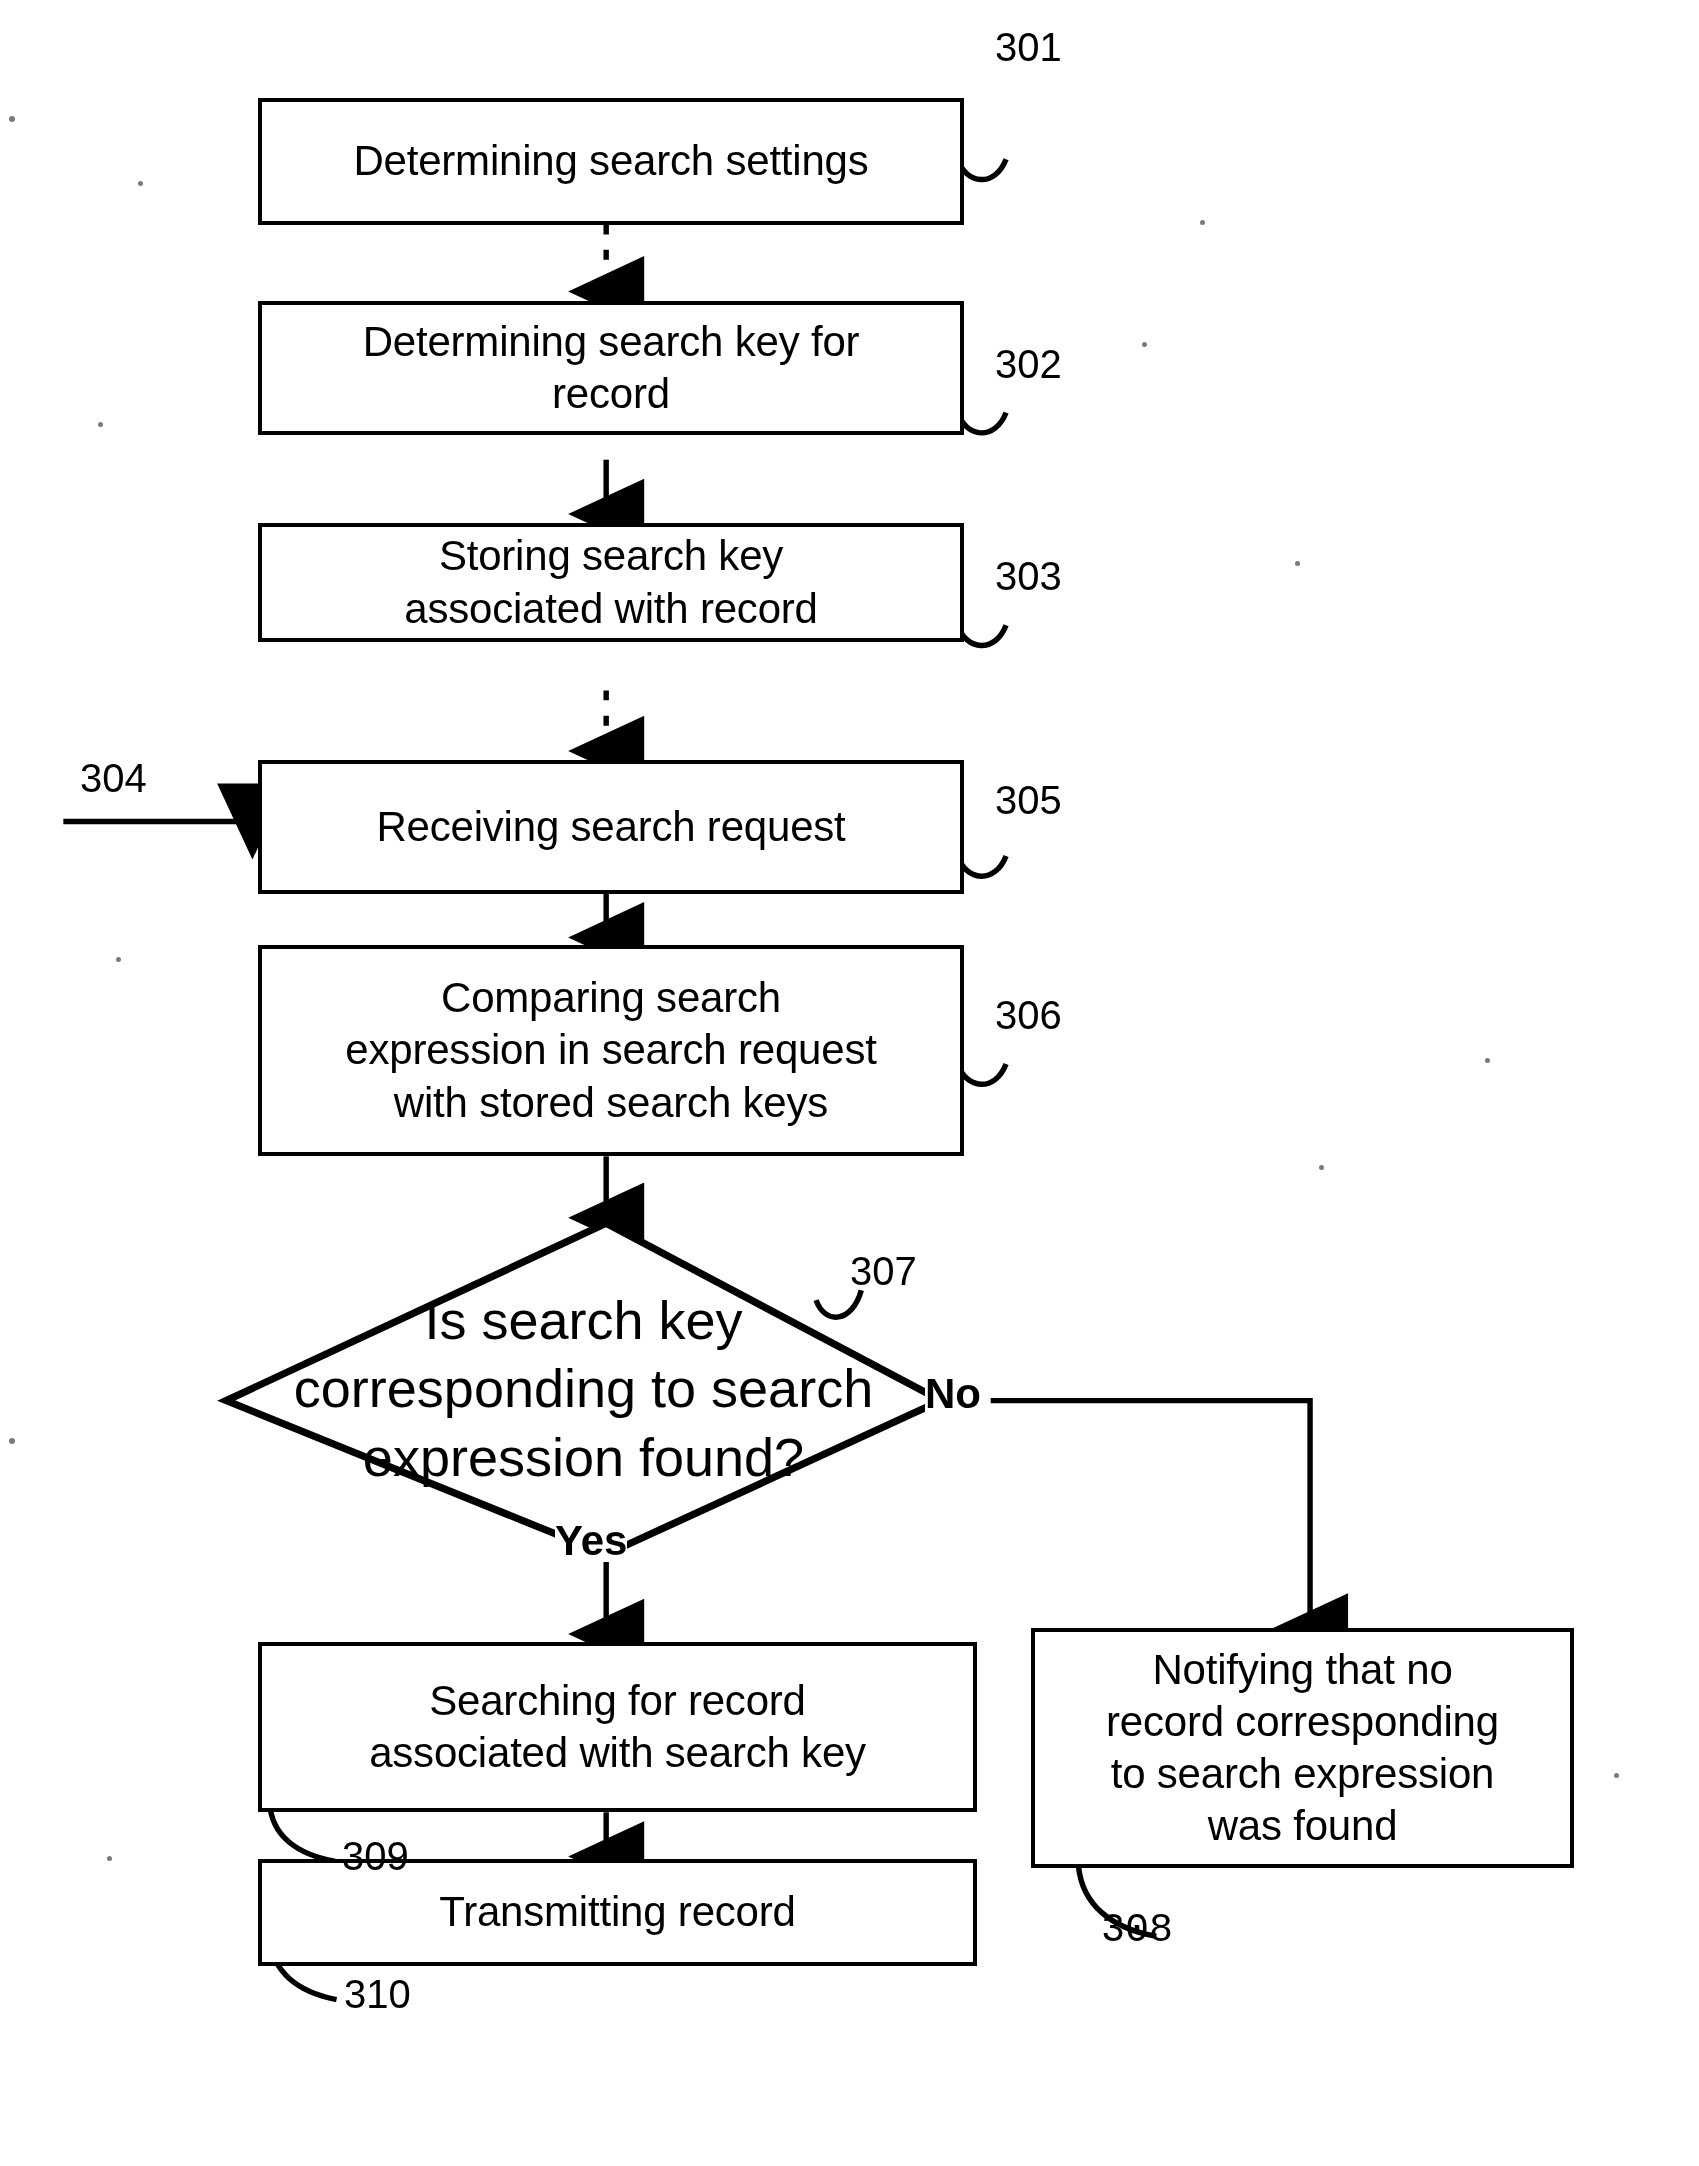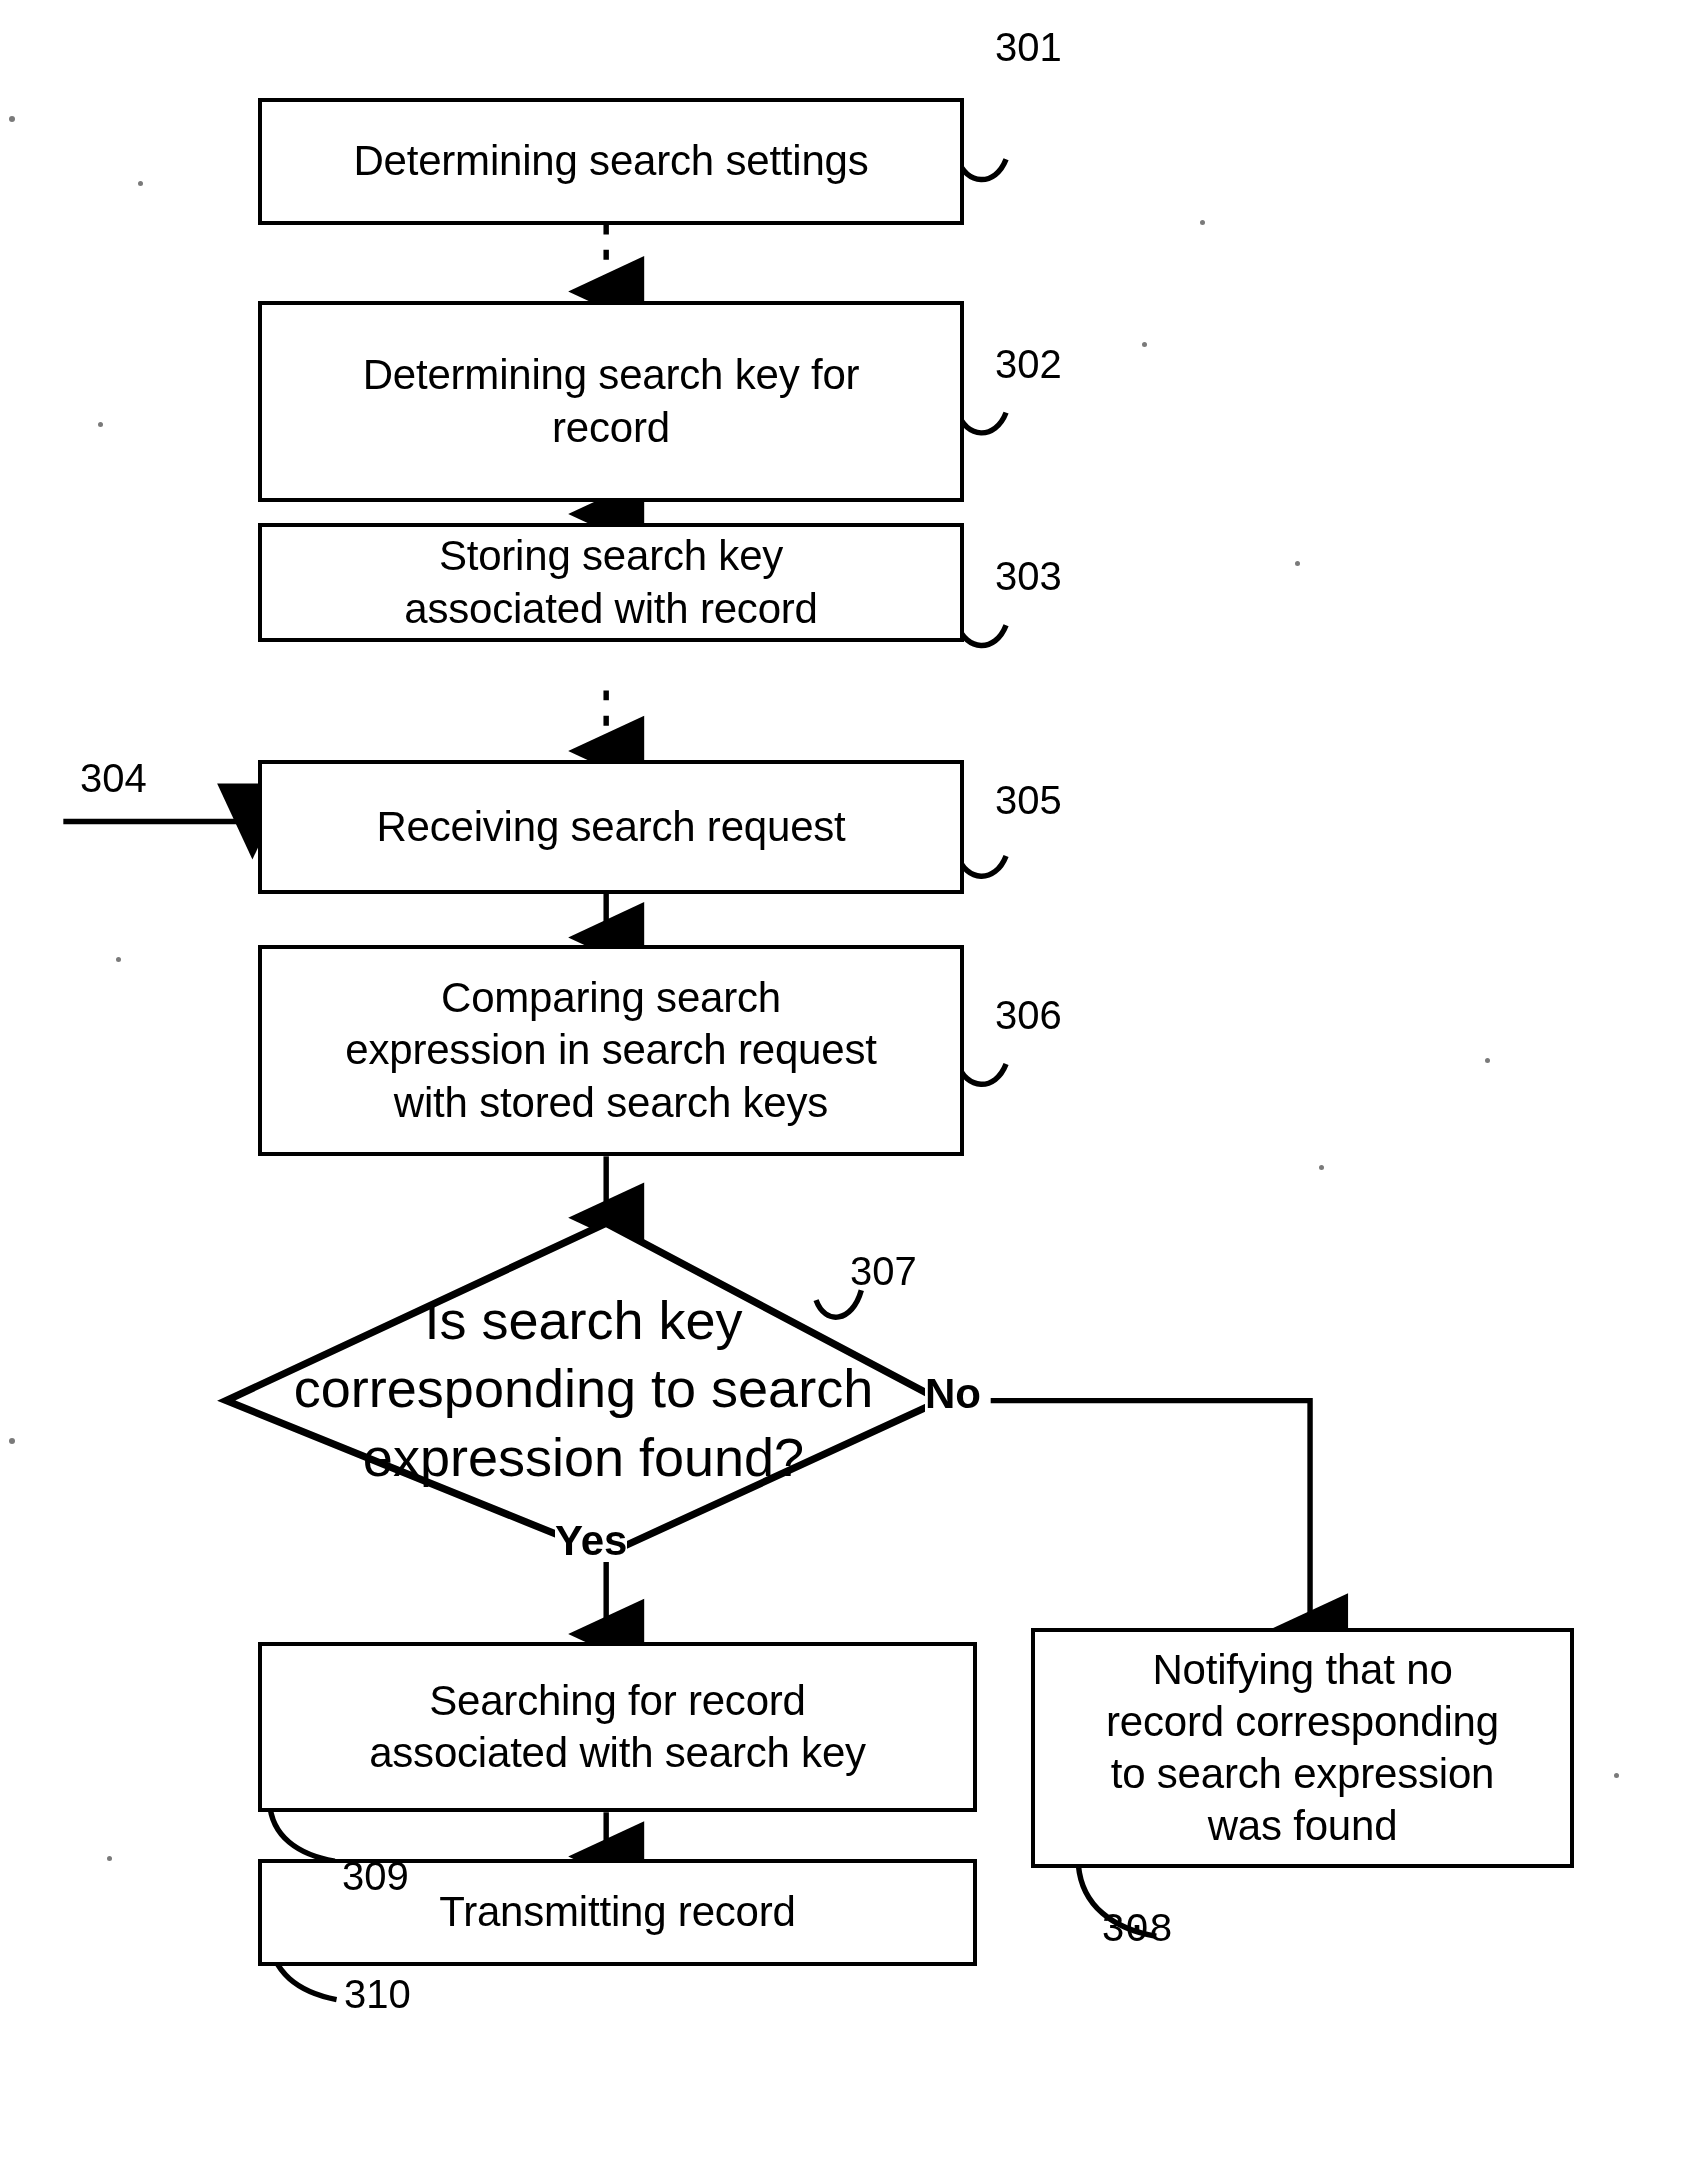--- a/index.html
+++ b/index.html
@@ -137,21 +137,21 @@
 
     <path d="M 298,2140 C 300,2180 330,2202 372,2210" fill="none" stroke="#000000" stroke-width="6"></path>
 
     <path d="M 1192,2062 C 1196,2106 1230,2132 1278,2140" fill="none" stroke="#000000" stroke-width="6"></path>
   </svg>
 
   <div class="node" style="left:258px; top:98px; width:706px; height:127px;">
     <span class="node-label">Determining search settings</span>
   </div>
 
-  <div class="node" style="left:258px; top:301px; width:706px; height:201px;">
+  <div class="node" style="left:258px; top:301px; width:706px; height:134px;">
     <span class="node-label">Determining search key for
 record</span>
   </div>
 
   <div class="node" style="left:258px; top:523px; width:706px; height:119px;">
     <span class="node-label">Storing search key
 associated with record</span>
   </div>
 
   <div class="node" style="left:258px; top:760px; width:706px; height:134px;">
@@ -199,21 +199,21 @@
   <span class="refnum" style="left:80px; top:758px;">304</span>
 
   <span class="refnum" style="left:995px; top:780px;">305</span>
 
   <span class="refnum" style="left:995px; top:995px;">306</span>
 
   <span class="refnum" style="left:850px; top:1251px;">307</span>
 
   <span class="refnum" style="left:1101px; top:1911px;font-family:Liberation Mono, monospace;">308</span>
 
-  <span class="refnum" style="left:342px; top:1836px;margin-top:20px;">309</span>
+  <span class="refnum" style="left:342px; top:1836px;">309</span>
 
   <span class="refnum" style="left:344px; top:1974px;">310</span>
 
   <div class="speck" style="left:9px; top:116px; width:6.3px; height:6.3px;"></div>
   <div class="speck" style="left:138px; top:181px; width:5.4px; height:5.4px;"></div>
   <div class="speck" style="left:98px; top:422px; width:5.4px; height:5.4px;"></div>
   <div class="speck" style="left:1200px; top:220px; width:5.4px; height:5.4px;"></div>
   <div class="speck" style="left:1142px; top:342px; width:5.4px; height:5.4px;"></div>
   <div class="speck" style="left:1295px; top:561px; width:5.4px; height:5.4px;"></div>
   <div class="speck" style="left:116px; top:957px; width:5.4px; height:5.4px;"></div>

